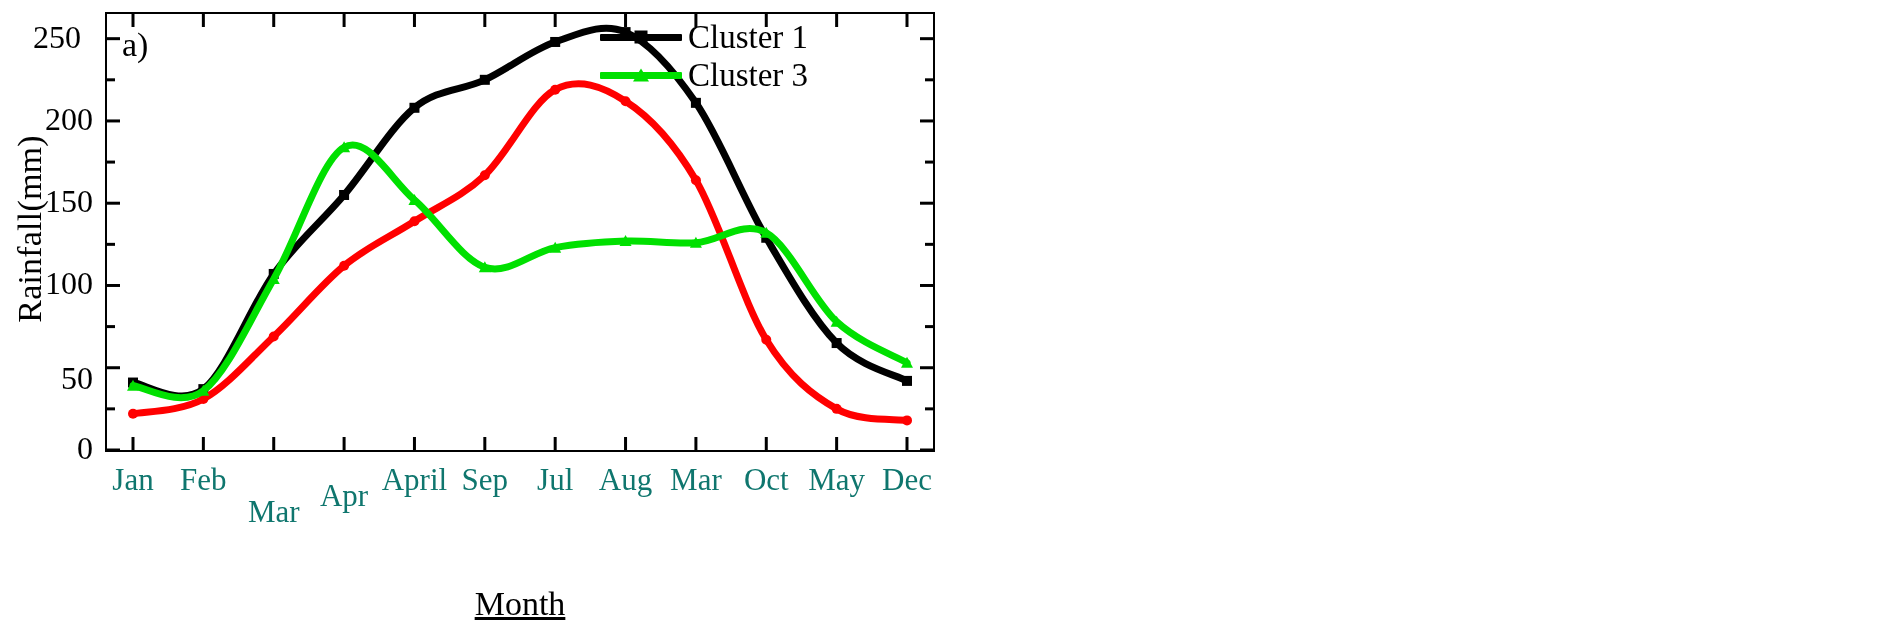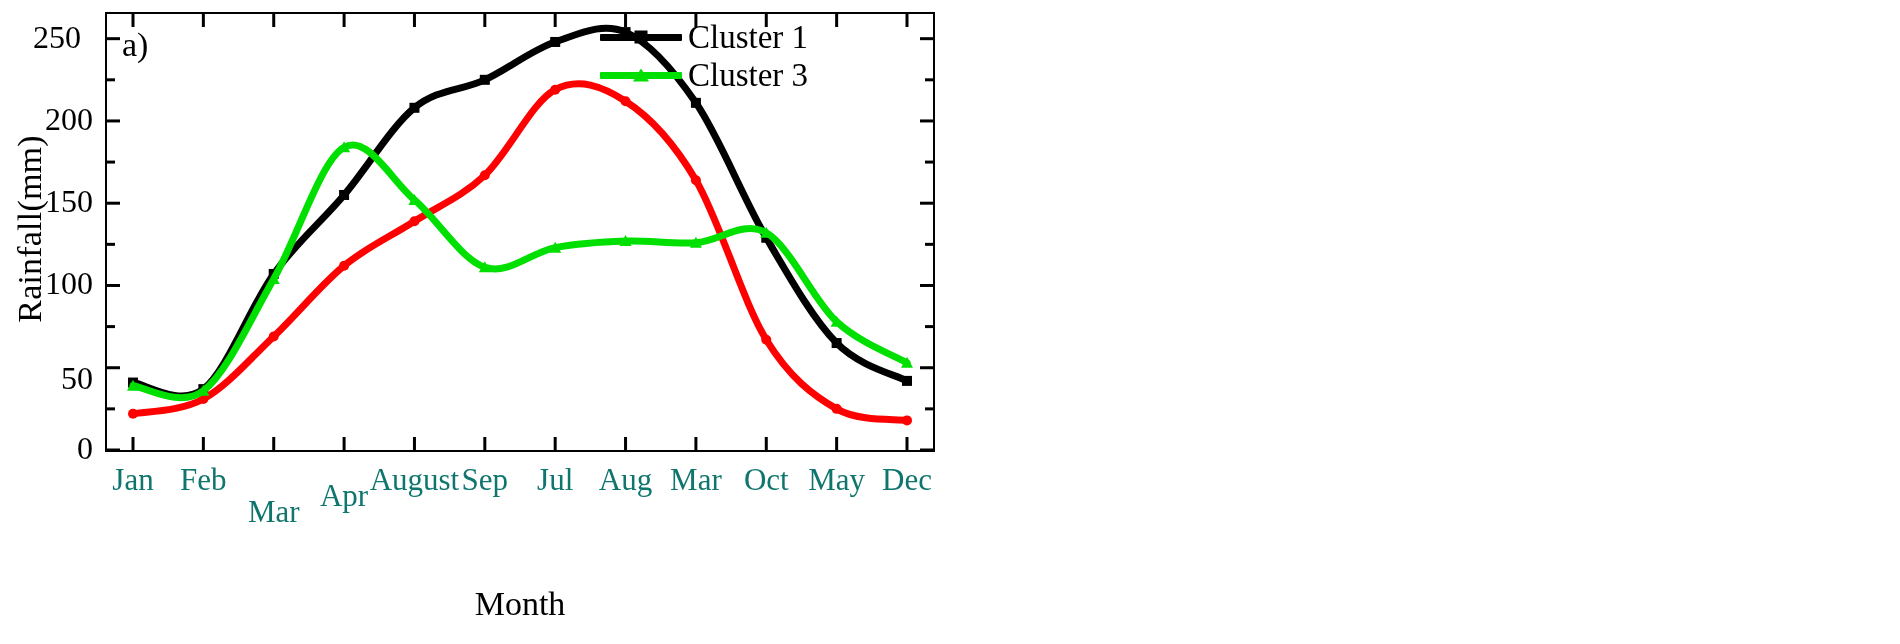--- a/index.html
+++ b/index.html
@@ -14,21 +14,21 @@
   #frame-a{left:105px;top:12px;width:830px;height:440px;}
 
   .svgwrap{position:absolute;left:0;top:0;width:100%;height:100%;}
   svg{display:block;}
 
   .ylab{position:absolute;transform-origin:50% 50%;transform:rotate(-90deg);
         font-size:34px;color:#000;white-space:nowrap;letter-spacing:.2px;}
   #ylab-a{left:-95px;top:210px;width:250px;text-align:center;}
 
   .xlab{position:absolute;font-size:34px;color:#000;text-align:center;}
-  #xlab-a{left:105px;top:585px;width:830px;}
+  #xlab-a{left:105px;top:585px;width:830px;text-decoration:underline;}
 
   .ytick{position:absolute;font-size:32px;color:#000;text-align:right;line-height:1;}
   .xtick{position:absolute;font-size:31px;color:#0f766e;text-align:center;line-height:1;}
 
   .panel-letter{position:absolute;font-size:34px;color:#000;}
   #letter-a{left:122px;top:26px;}
 
   .legend{position:absolute;}
   #legend-a{left:600px;top:18px;}
   .leg-row{display:flex;align-items:center;height:38px;}
@@ -54,21 +54,21 @@
         <div class="ytick" style="left: 13px; top: 185.208px; width: 80px;">150</div>
         <div class="ytick" style="left: 13px; top: 267.472px; width: 80px; text-align: right;">100</div>
         <div class="ytick" style="left: 13px; top: 362px; width: 80px;">50</div>
         <div class="ytick" style="left: 13px; top: 432px; width: 80px;">0</div>
       </div>
     <div id="xticks-a">
         <div class="xtick" style="left: 88px; top: 464px; width: 90px;">Jan</div>
         <div class="xtick" style="left: 158.364px; top: 464px; width: 90px;">Feb</div>
         <div class="xtick" style="left: 228.727px; top: 464px; width: 90px; margin-top: 32px;">Mar</div>
         <div class="xtick" style="left: 299.091px; top: 480px; width: 90px;">Apr</div>
-        <div class="xtick" style="left: 369.455px; top: 464px; width: 90px;">August</div>
+        <div class="xtick" style="left: 369.455px; top: 464px; width: 90px;">April</div>
         <div class="xtick" style="left: 439.818px; top: 464px; width: 90px;">Sep</div>
         <div class="xtick" style="left: 510.182px; top: 464px; width: 90px;">Jul</div>
         <div class="xtick" style="left: 580.545px; top: 464px; width: 90px;">Aug</div>
         <div class="xtick" style="left: 650.909px; top: 464px; width: 90px;">Mar</div>
         <div class="xtick" style="left: 721.273px; top: 464px; width: 90px;">Oct</div>
         <div class="xtick" style="left: 791.636px; top: 464px; width: 90px;">May</div>
         <div class="xtick" style="left: 862px; top: 464px; width: 90px;">Dec</div>
       </div>
 
     <div class="plotframe" id="frame-a">

